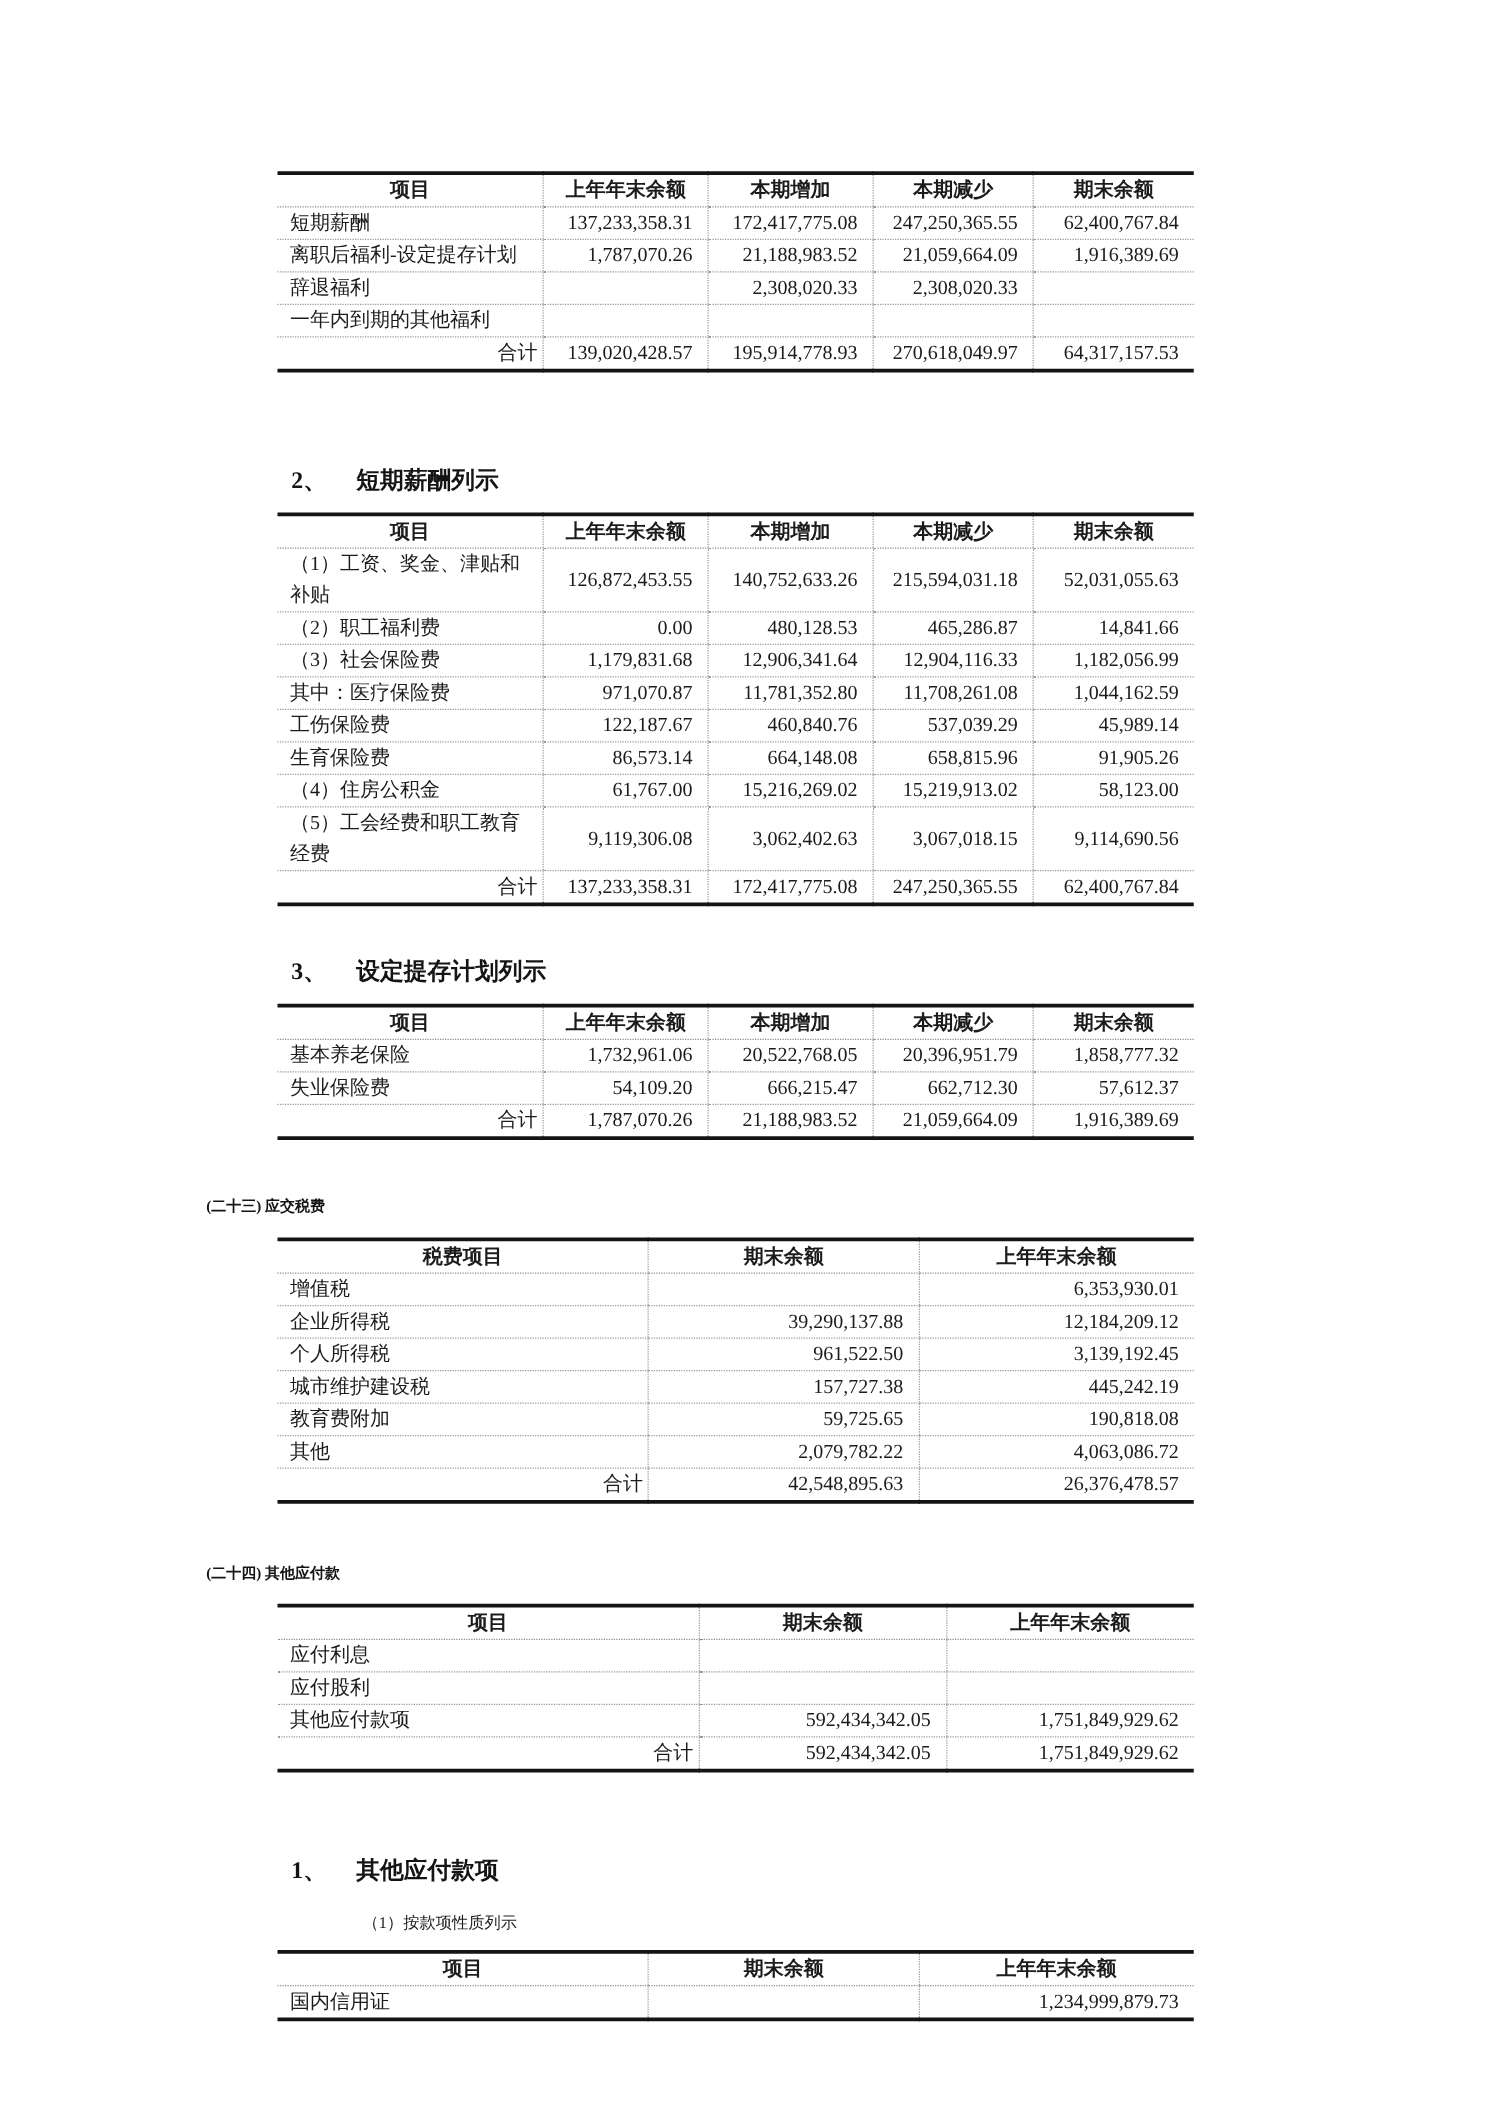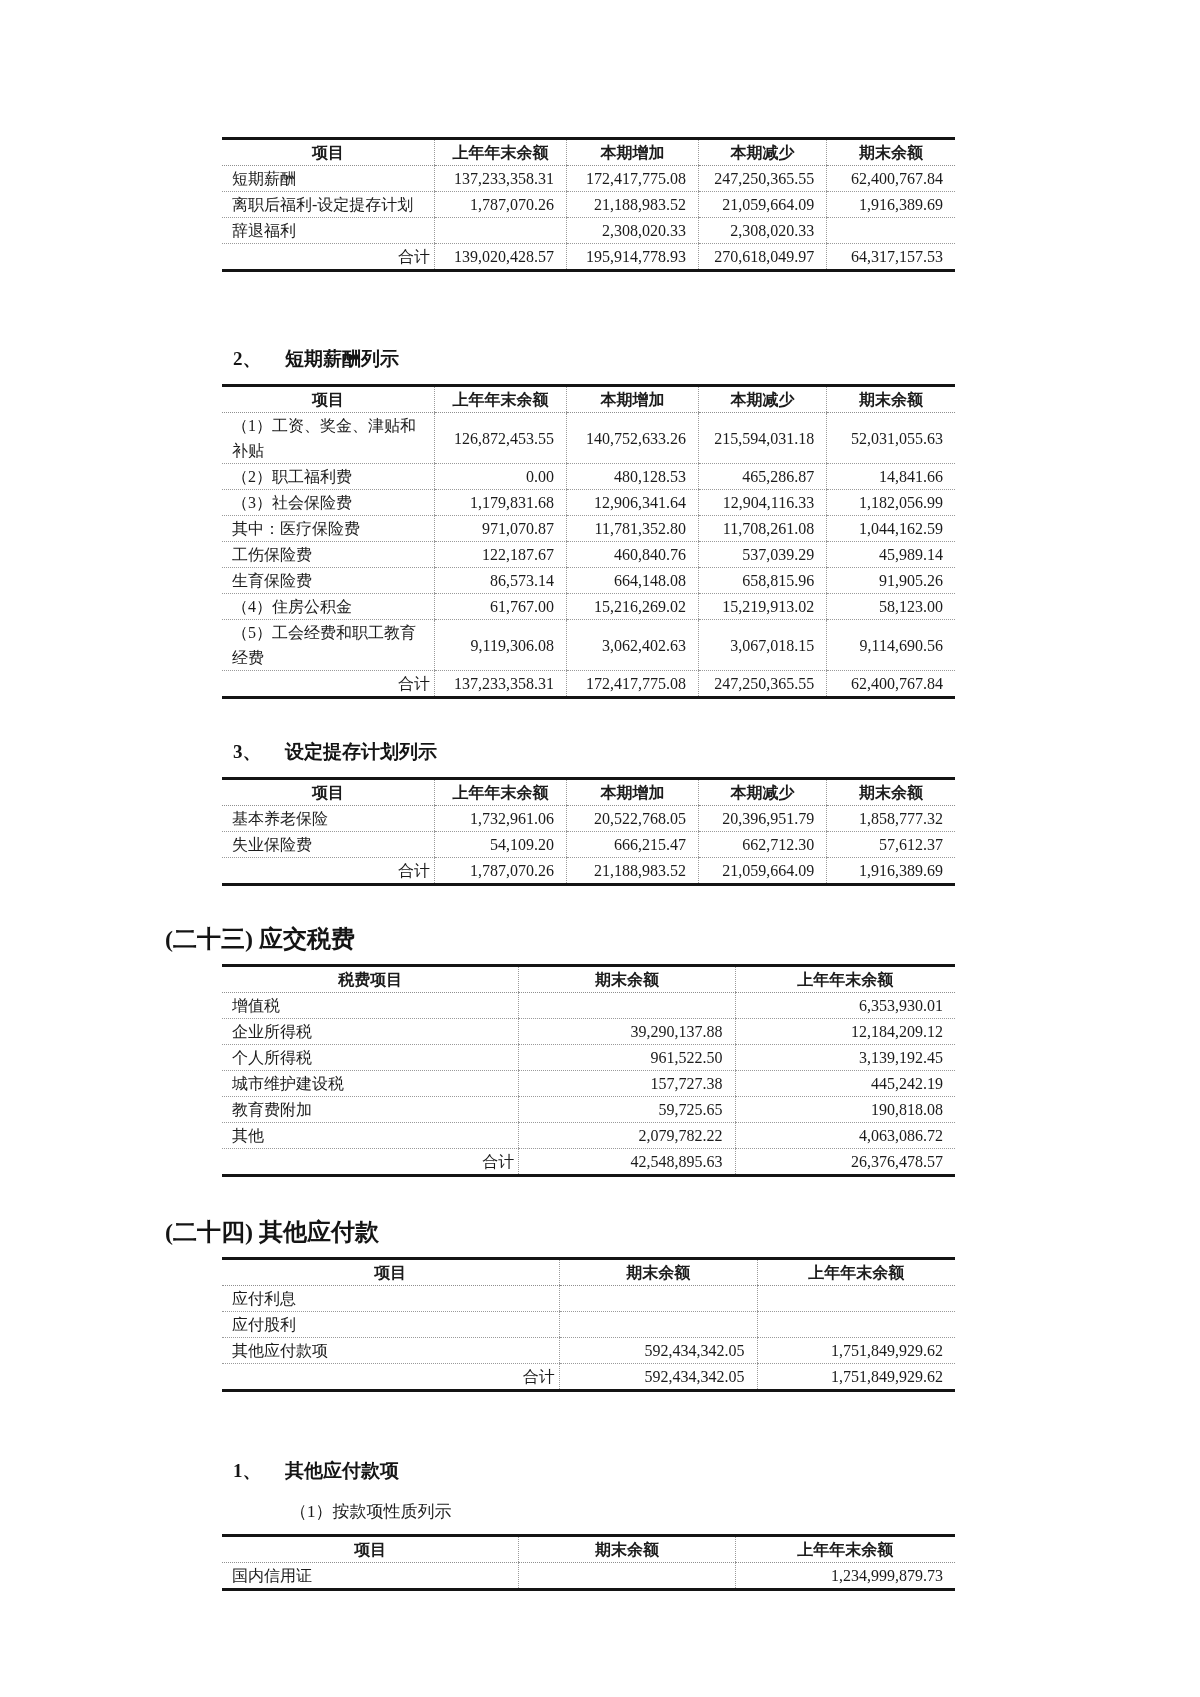--- a/index.html
+++ b/index.html
@@ -21,24 +21,24 @@
     font-size: 19px;
     line-height: 26px;
     color: #141414;
     white-space: nowrap;
   }
   .sec-heading .sec-num {
     display: inline-block;
     min-width: 52px;
   }
   .sec-heading.big {
-    font-size: 24px;
+    font-size: 12px;
   }
   .sub-item {
-    font-size: 17px;
+    font-size: 13px;
     line-height: 24px;
     color: #1b1b1b;
   }
   .table-wrap {
     width: 733px;
     margin-left: 222px;
   }
   table.fin-table {
     width: 100%;
     border-collapse: collapse;
@@ -131,20 +131,27 @@
             <td>1,916,389.69</td>
           </tr>
           <tr>
             <td class="label">辞退福利</td>
             <td></td>
             <td>2,308,020.33</td>
             <td>2,308,020.33</td>
             <td></td>
           </tr>
           <tr>
+            <td class="label">一年内到期的其他福利</td>
+            <td></td>
+            <td></td>
+            <td></td>
+            <td></td>
+          </tr>
+          <tr>
             <td class="label sum">合计</td>
             <td>139,020,428.57</td>
             <td>195,914,778.93</td>
             <td>270,618,049.97</td>
             <td>64,317,157.53</td>
           </tr>
         </tbody>
       </table>
     </div>
 

